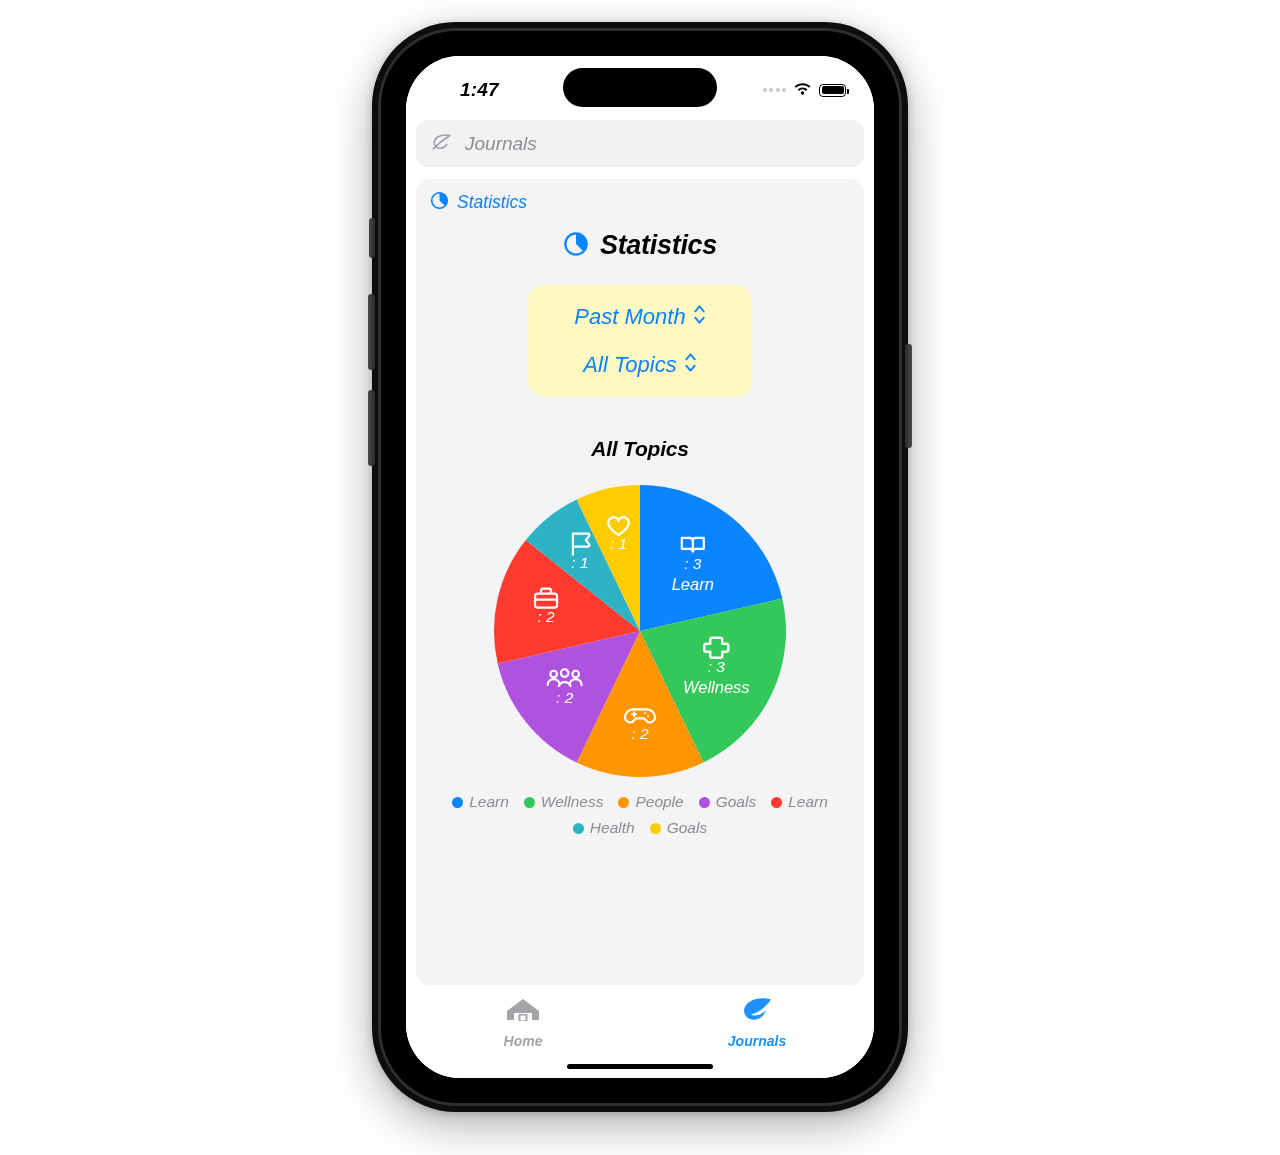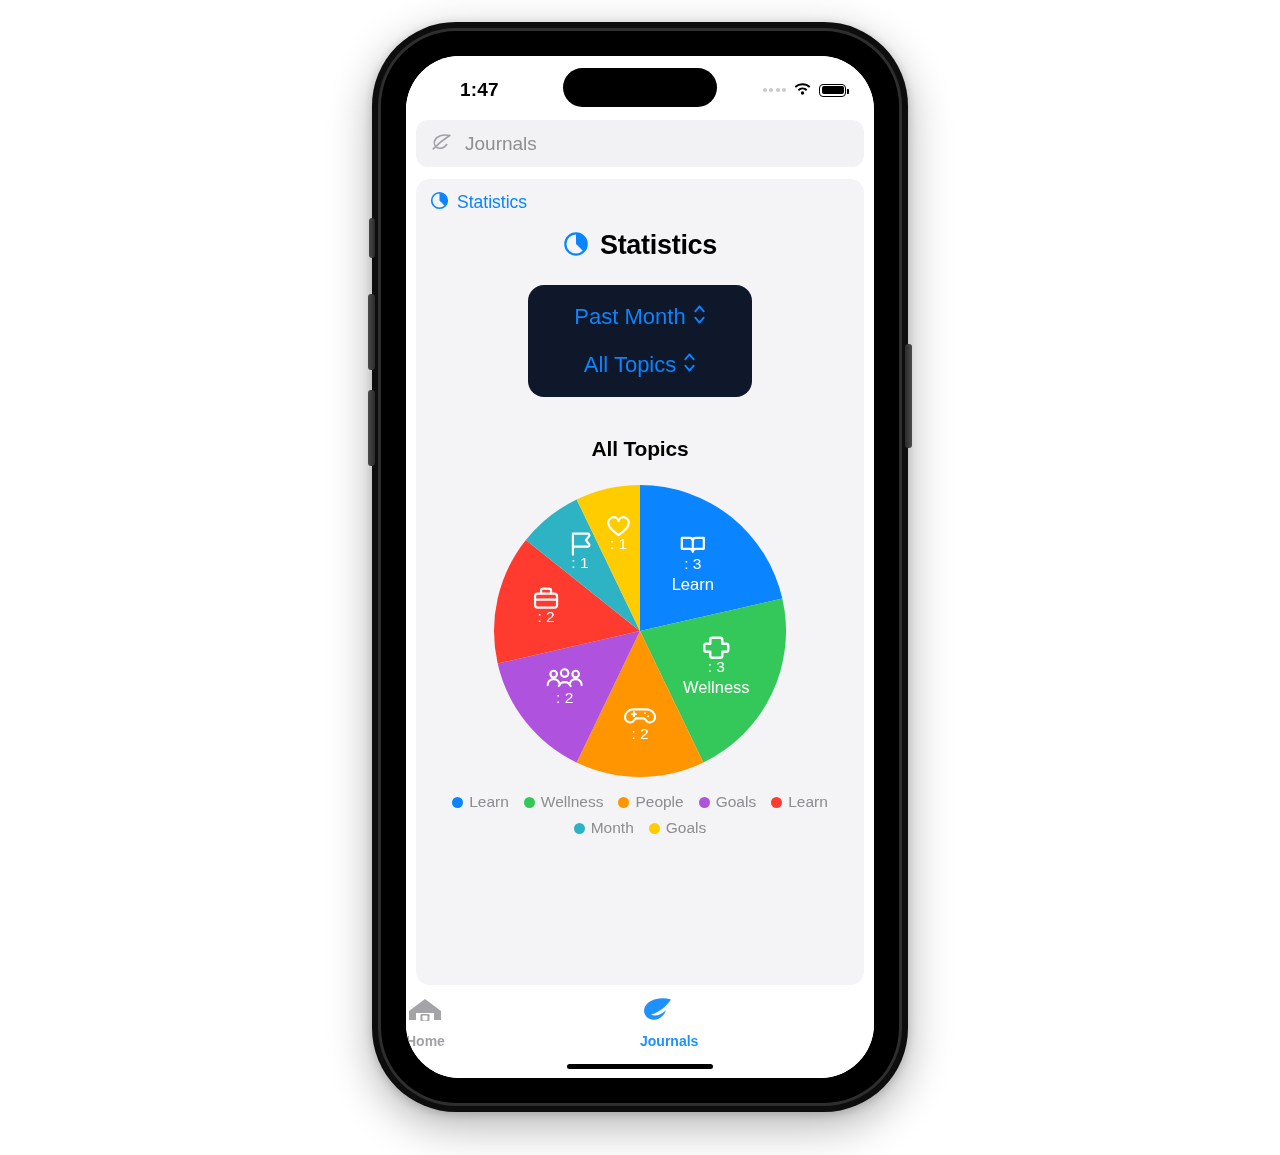--- a/index.html
+++ b/index.html
@@ -2,21 +2,21 @@
 <html><head>
 <meta charset="utf-8">
 <style>
   * { box-sizing: border-box; margin: 0; padding: 0; }
   html, body {
     width: 1280px; height: 1155px;
     background: #ffffff;
     font-family: "Liberation Sans", sans-serif;
     overflow: hidden;
   }
-  .stage { position: relative; width: 1141px; height: 1155px; background: #fff; }
+  .stage { position: relative; width: 1141px; height: 1155px; background: #fff; font-style: italic; }
 
   
   .phone {
     position: absolute;
     left: 372px; top: 22px;
     width: 536px; height: 1090px;
     background: #0d0d0d;
     border-radius: 84px;
     box-shadow: 0 14px 44px rgba(0,0,0,.30), 0 2px 10px rgba(0,0,0,.18);
   }
@@ -97,21 +97,21 @@
   .crumb .txt { color: #0a84ff; font-size: 17.5px; }
 
   .page-title {
     display: flex; align-items: center; justify-content: center; gap: 11px;
     margin-top: 16px;
   }
   .page-title .txt { font-size: 27px; font-weight: bold; color: #000; letter-spacing: -.3px; }
 
   .picker-card {
     margin: 24px auto 0; width: 224px;
-    background: #0f172a; border-radius: 16px;
+    background: #fef9c3; border-radius: 16px;
     padding: 19px 0 19px;
     display: flex; flex-direction: column; align-items: center; gap: 22px;
   }
   .picker {
     display: flex; align-items: center; gap: 7px;
     color: #0a84ff; font-size: 22px; cursor: pointer;
   }
 
   .chart-title {
     text-align: center; font-size: 21px; font-weight: bold; color: #000;
@@ -128,21 +128,21 @@
   }
   .legend-item { display: flex; align-items: center; gap: 6px; }
   .legend-dot { width: 11px; height: 11px; border-radius: 50%; display:block; }
   .legend-label { font-size: 15.5px; color: #8c8c91; }
 
   
   .tabbar {
     position: absolute; left: 0; bottom: 0; width: 100%; height: 92px;
     background: #fff; display: flex; align-items: flex-start; padding-top: 10px;
   }
-  .tab { flex: 1; display: flex; flex-direction: column; align-items: flex-start; gap: 5px; cursor: pointer; }
+  .tab { flex: 1; display: flex; flex-direction: column; align-items: center; gap: 5px; cursor: pointer; }
   .tab .lbl { font-size: 14px; font-weight: bold; color: #a3a3a8; }
   .tab.active .lbl { color: #1d91ff; }
   .home-indicator {
     position: absolute; left: 50%; transform: translateX(-50%);
     bottom: 9px; width: 146px; height: 5px; border-radius: 3px; background: #000;
   }
 </style>
 </head>
 <body>
 
@@ -302,21 +302,21 @@
               <div class="legend-item">
                 <span class="legend-dot" style="background: rgb(175, 82, 222);"></span>
                 <span class="legend-label">Goals</span>
               </div>
               <div class="legend-item">
                 <span class="legend-dot" style="background: rgb(255, 59, 48);"></span>
                 <span class="legend-label">Learn</span>
               </div>
               <div class="legend-item">
                 <span class="legend-dot" style="background: rgb(46, 179, 196);"></span>
-                <span class="legend-label">Month</span>
+                <span class="legend-label">Health</span>
               </div>
               <div class="legend-item">
                 <span class="legend-dot" style="background: rgb(255, 204, 0);"></span>
                 <span class="legend-label">Goals</span>
               </div>
             </div>
 
         </div>
       </div>
 

